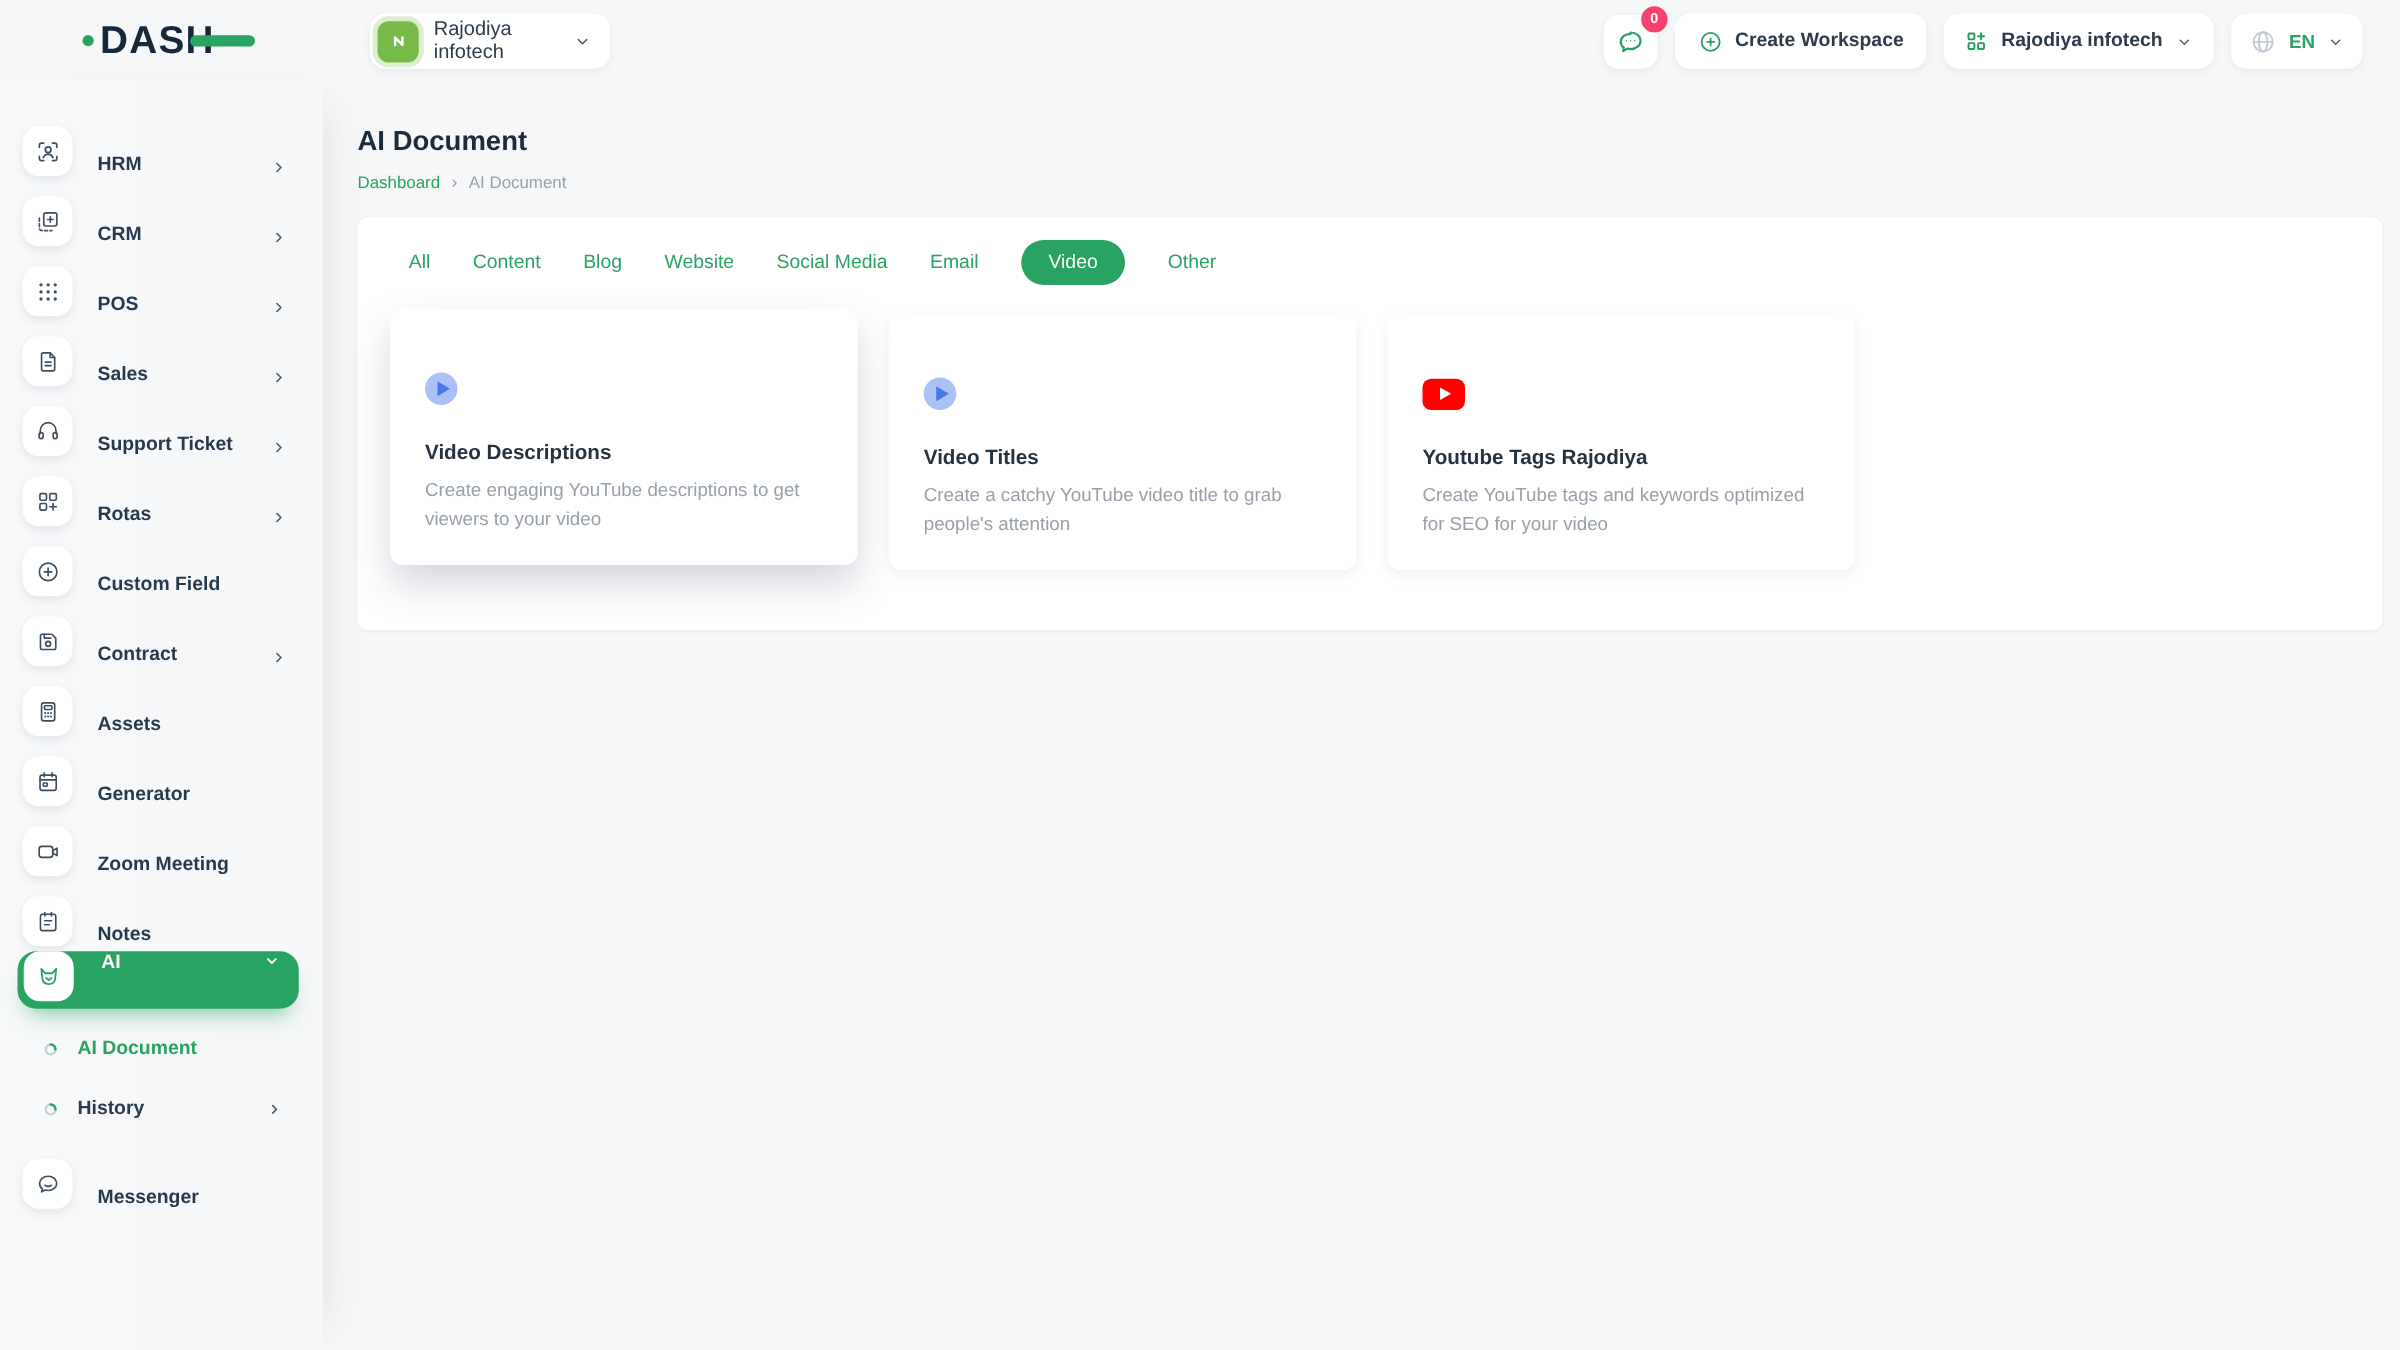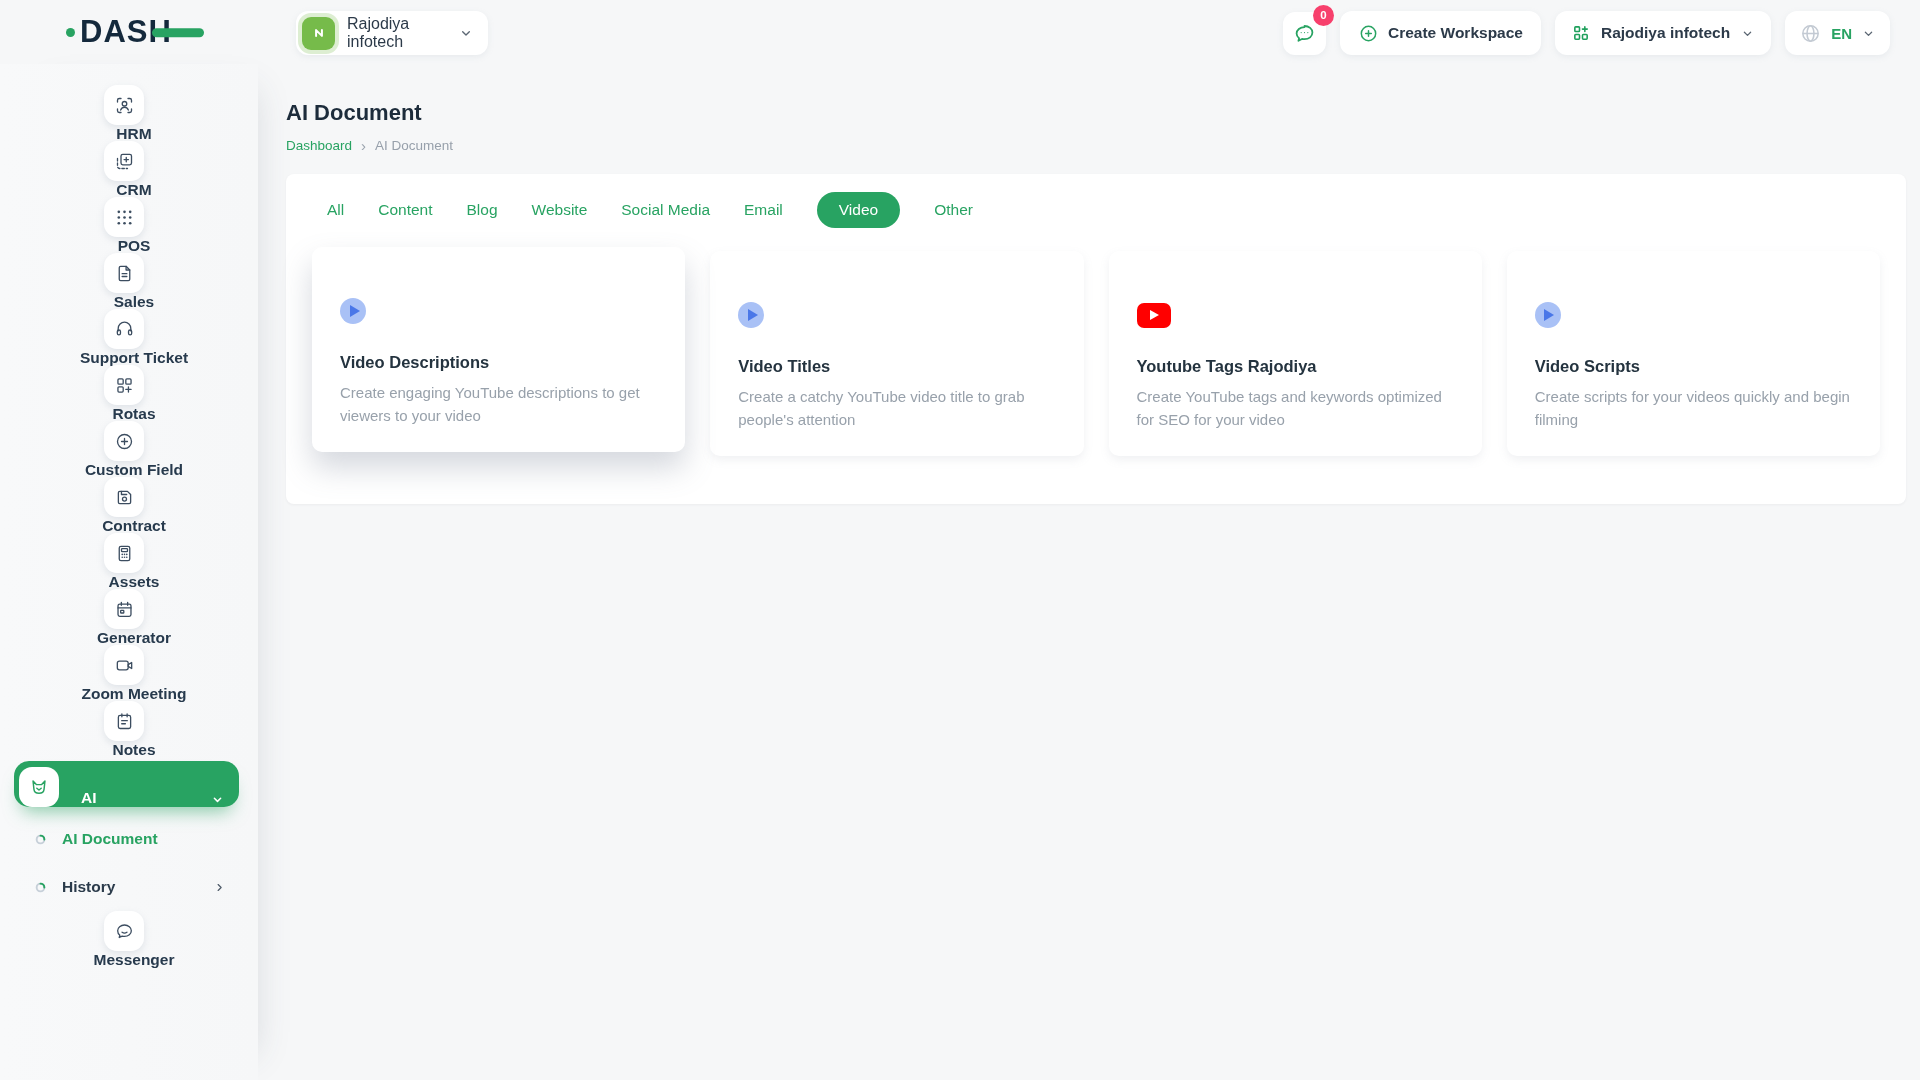--- a/index.html
+++ b/index.html
@@ -48,32 +48,32 @@
   .company-pill { padding:0 16px; gap:10px; font-size:15.5px; font-weight:600; color:#2c3a49; }
   .lang-pill { padding:0 14px; gap:9px; }
   .lang-pill .code { color:#28A362; font-size:15px; font-weight:700; }
 
   
   .sidebar {
     position:absolute; top:64px; left:0; bottom:0; width:258px;
     padding-top:21px; background:linear-gradient(to right,#f8f9fa,#f6f7f8);
     box-shadow:22px 0 34px -26px rgba(60,70,90,.18);
   }
-  .side-row { height:56px; display:flex; align-items:center; padding:0 28px 0 18px; cursor:pointer;flex-direction:column; }
+  .side-row { height:56px; display:flex; align-items:flex-end; padding:0 28px 0 18px; cursor:pointer; }
   .icon-box {
     width:40px; height:40px; border-radius:13px; background:#fff; flex:none;
     display:flex; align-items:center; justify-content:center;
     box-shadow:0 3px 7px rgba(165,175,190,.28);
   }
   .side-row .lbl { margin-left:20px; font-size:15.5px; font-weight:600; color:#273a4d; flex:1; }
   .chev-r { flex:none; display:flex; }
 
   .ai-pill {
     margin:4px 19px 8px 14px; height:46px; border-radius:15px; background:#28A362;
-    display:flex; align-items:flex-end; padding:0 14px 0 5px; cursor:pointer;
+    display:flex; align-items:flex-start; padding:0 14px 0 5px; cursor:pointer;
     box-shadow:0 12px 18px -8px rgba(40,163,98,.55);
   }
   .ai-pill .icon-box { box-shadow:none; }
   .ai-pill .lbl { margin-left:22px; font-size:15.5px; font-weight:700; color:#fff; flex:1; }
 
   .sub-row { height:48px; display:flex; align-items:center; padding:0 32px 0 35px; cursor:pointer; }
   .sub-row .bullet { flex:none; display:flex; }
   .sub-row .lbl { margin-left:16px; font-size:15.5px; font-weight:600; color:#2b3b4b; flex:1; }
   .sub-row.active .lbl { color:#28A362; font-weight:700; }
 
@@ -450,22 +450,15 @@
       </article>
 
       <article class="card">
         <div class="card-icon-slot">
             <span class="yt-rect"></span>
           </div>
         <h3>Youtube Tags Rajodiya</h3>
         <p>Create YouTube tags and keywords optimized for SEO for your video</p>
       </article>
 
-      <article class="card">
-        <div class="card-icon-slot">
-            <span class="play-circle"></span>
-          </div>
-        <h3>Video Scripts</h3>
-        <p>Create scripts for your videos quickly and begin filming</p>
-      </article>
     </div>
   </section>
 </main>
 
 </body></html>

